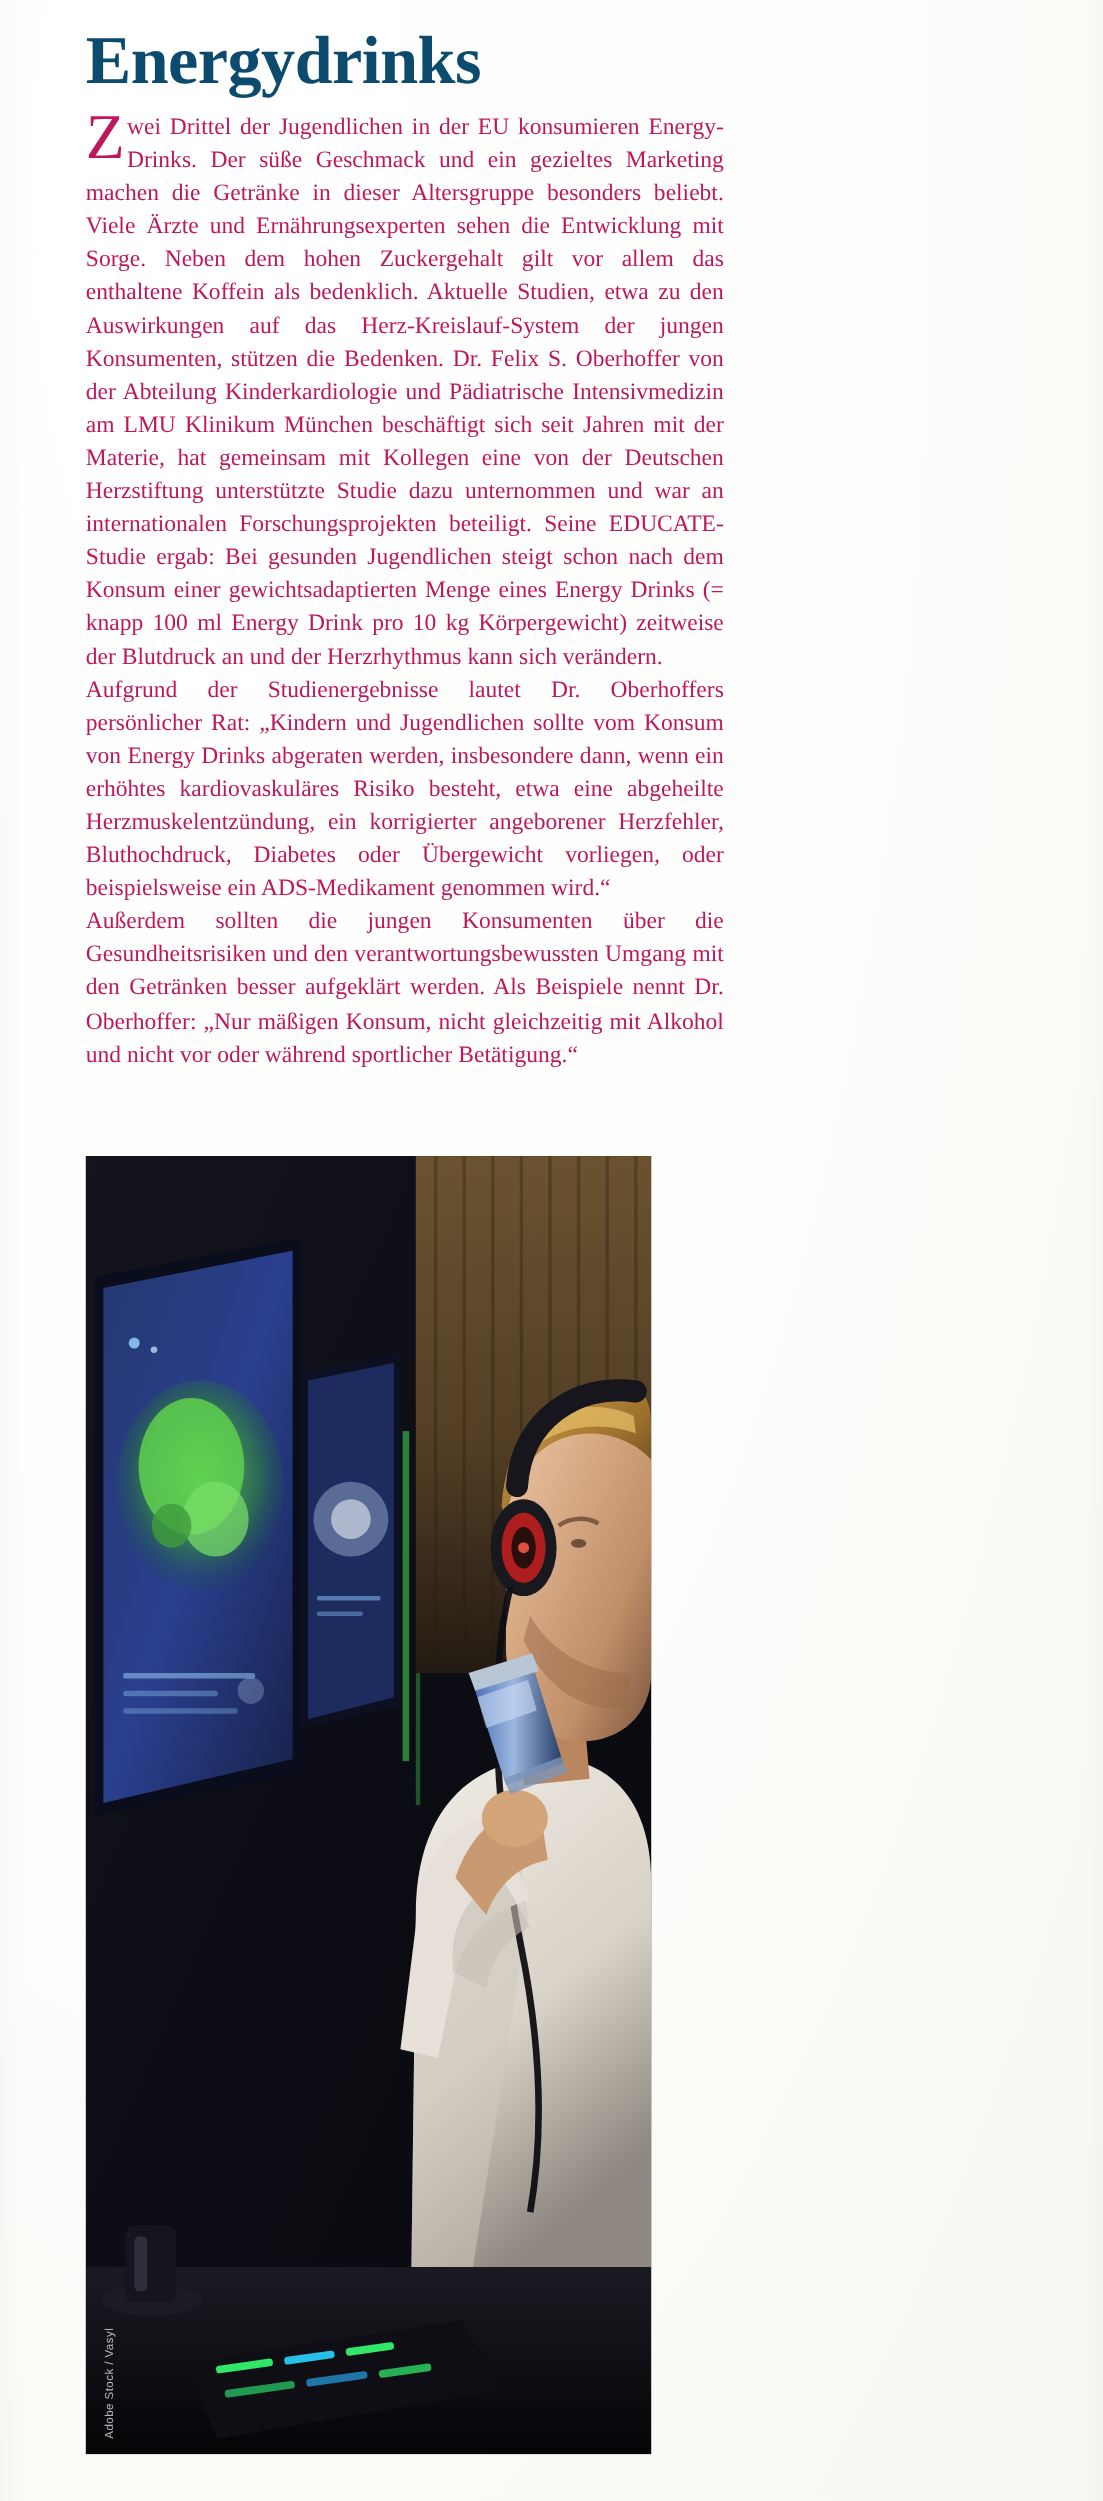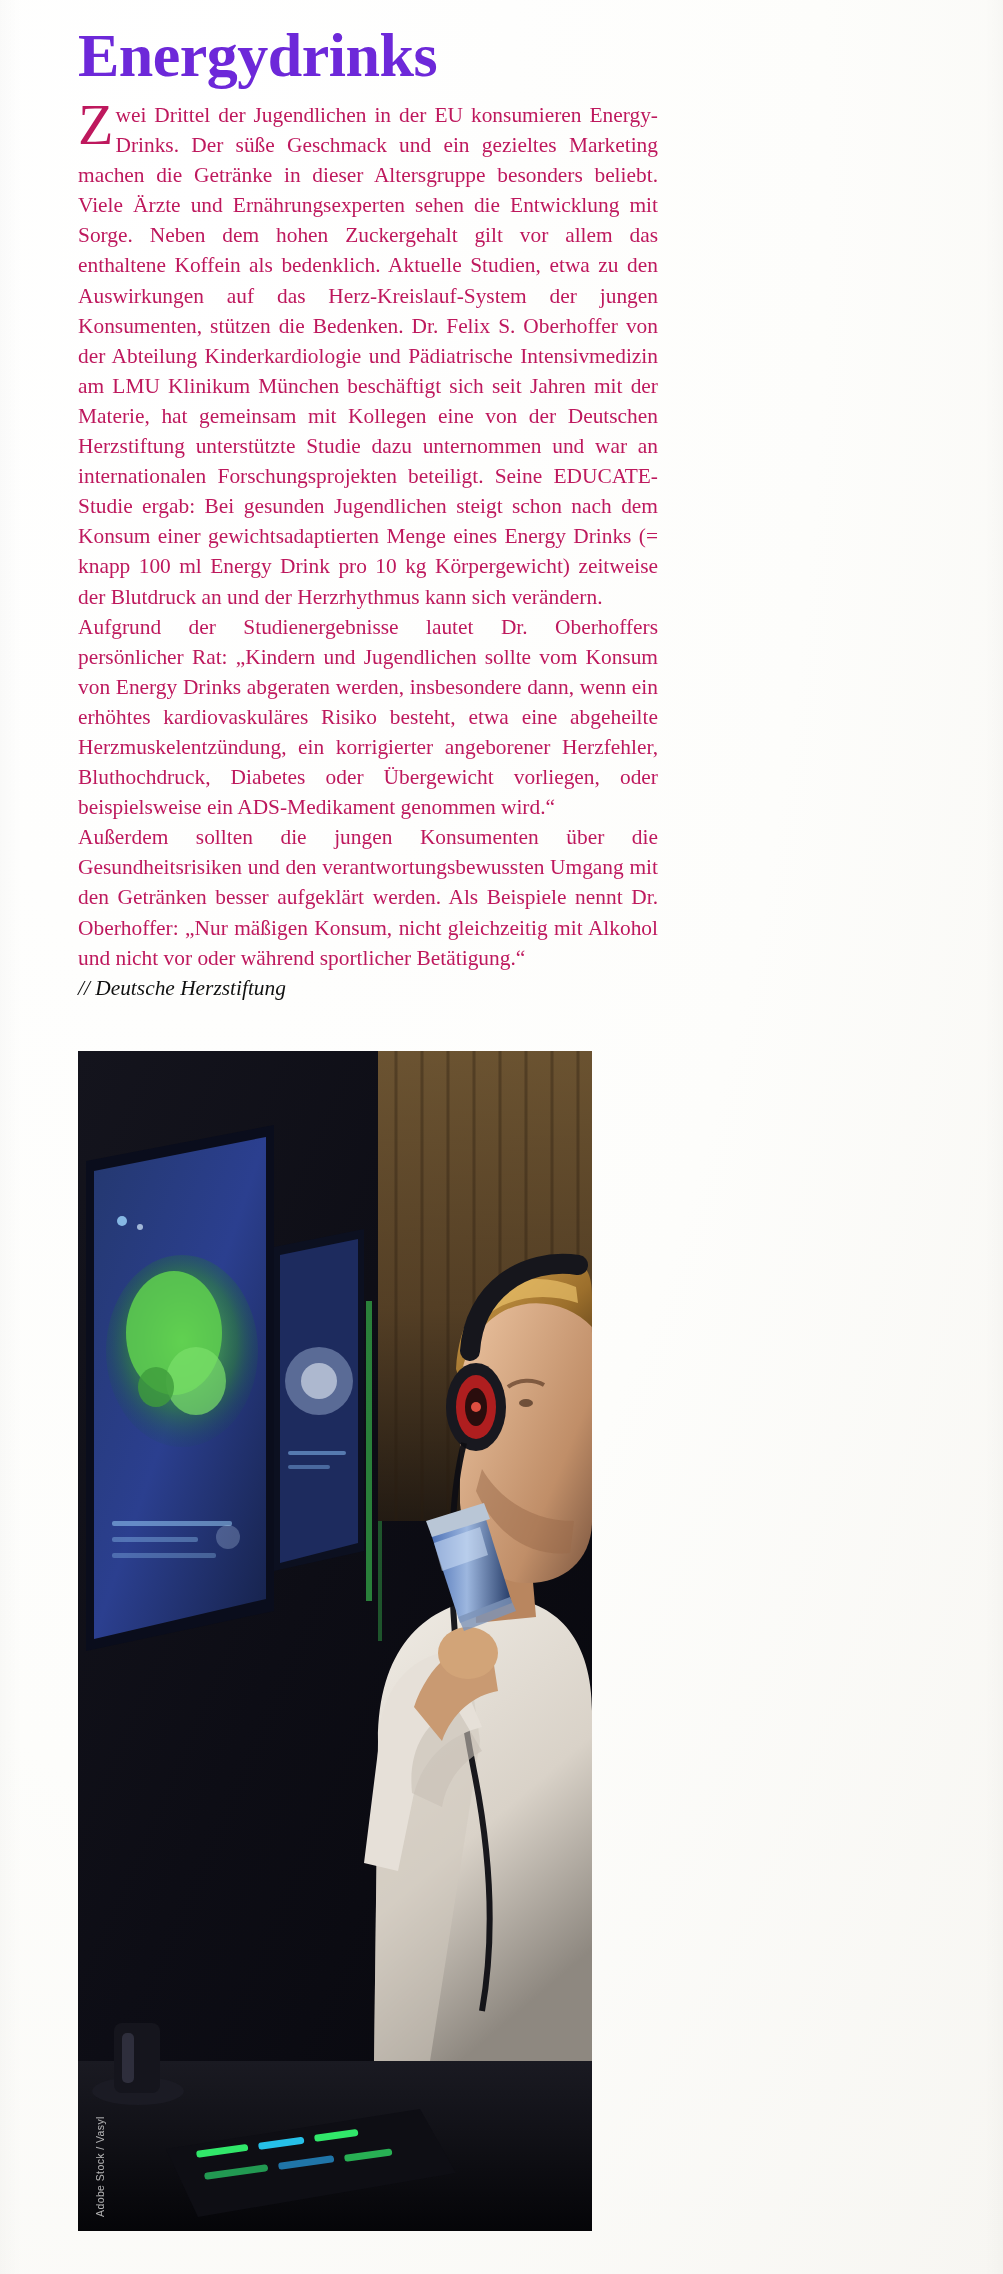--- a/index.html
+++ b/index.html
@@ -48,21 +48,21 @@
     font-weight: 400;
     color: #141414;
   }
 
   .headline {
     font-size: 62px;
     line-height: 1.0;
     font-weight: 700;
     margin: 6px 0 14px 0;
     letter-spacing: -0.5px;
-    color: #6d28d9;
+    color: #0c4a6e;
   }
 
   .body-text {
     font-size: 21.4px;
     line-height: 30.1px;
     text-align: justify;
     text-justify: inter-word;
     hyphens: manual;
     margin: 0;
     color: #be185d;
@@ -124,21 +124,20 @@
 
 
   <h1 class="headline">Energydrinks</h1>
 
   <div class="body-text">
     <p class="dropcap-para">Zwei Drittel der Jugendlichen in der EU konsumieren Energy-Drinks. Der süße Geschmack und ein gezieltes Marketing machen die Getränke in dieser Altersgruppe besonders beliebt. Viele Ärzte und Ernährungsexperten sehen die Entwicklung mit Sorge. Neben dem hohen Zuckergehalt gilt vor allem das enthaltene Koffein als bedenklich. Aktuelle Studien, etwa zu den Auswirkungen auf das Herz-Kreislauf-System der jungen Konsumenten, stützen die Bedenken. Dr. Felix S. Oberhoffer von der Abteilung Kinderkardiologie und Pädiatrische Intensivmedizin am LMU Klinikum München beschäftigt sich seit Jahren mit der Materie, hat gemeinsam mit Kollegen eine von der Deutschen Herzstiftung unterstützte Studie dazu unternommen und war an internationalen Forschungsprojekten beteiligt. Seine EDUCATE-Studie ergab: Bei gesunden Jugendlichen steigt schon nach dem Konsum einer gewichtsadaptierten Menge eines Energy Drinks (= knapp 100 ml Energy Drink pro 10 kg Körpergewicht) zeitweise der Blutdruck an und der Herzrhythmus kann sich verändern.</p>
     <p>Aufgrund der Studienergebnisse lautet Dr. Oberhoffers persönlicher Rat: „Kindern und Jugendlichen sollte vom Konsum von Energy Drinks abgeraten werden, insbesondere dann, wenn ein erhöhtes kardiovaskuläres Risiko besteht, etwa eine abgeheilte Herzmuskelentzündung, ein korrigierter angeborener Herzfehler, Bluthochdruck, Diabetes oder Übergewicht vorliegen, oder beispielsweise ein ADS-Medikament genommen wird.“</p>
     <p>Außerdem sollten die jungen Konsumenten über die Gesundheitsrisiken und den verantwortungsbewussten Umgang mit den Getränken besser aufgeklärt werden. Als Beispiele nennt Dr. Oberhoffer: „Nur mäßigen Konsum, nicht gleichzeitig mit Alkohol und nicht vor oder während sportlicher Betätigung.“</p>
   </div>
 
-  <p class="credit-line">// Deutsche Herzstiftung</p>
 </div>
 
 <div class="photo-wrap">
   <div class="photo">
     <svg viewBox="0 0 514 1180" preserveAspectRatio="none">
       <defs>
         <linearGradient id="bgGrad" x1="0" y1="0" x2="1" y2="1">
           <stop offset="0%" stop-color="#14141d"></stop>
           <stop offset="45%" stop-color="#0d0d15"></stop>
           <stop offset="100%" stop-color="#07070c"></stop>

